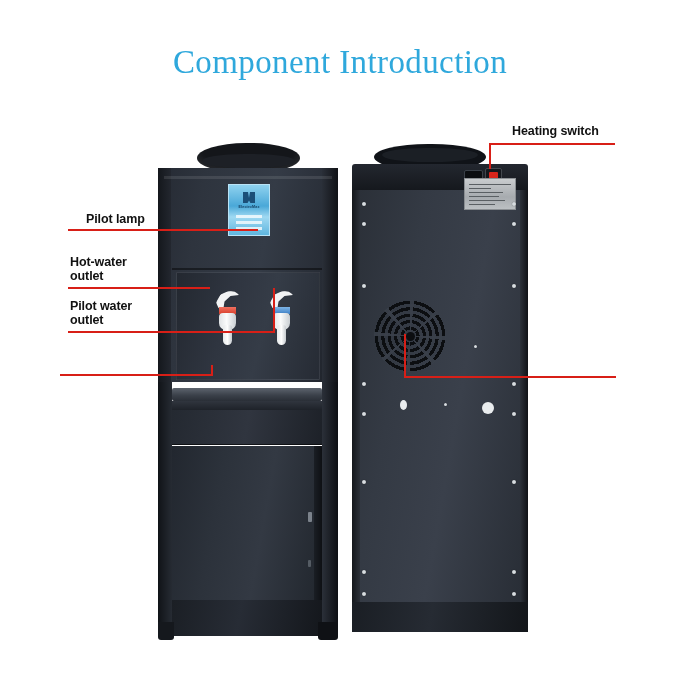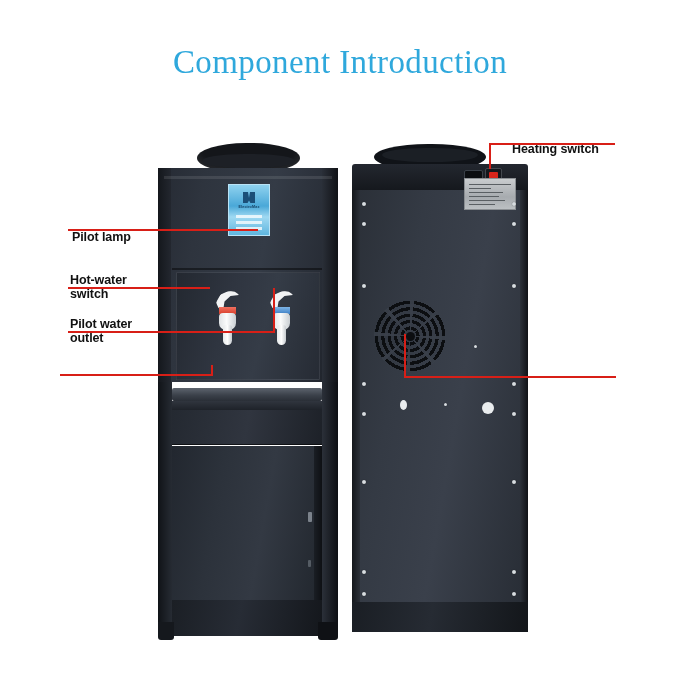--- a/index.html
+++ b/index.html
@@ -26,21 +26,20 @@
 
   
   .label{
     position:absolute;
     font-size:12.5px;
     font-weight:bold;
     color:#111111;
     line-height:14px;
     letter-spacing:-.1px;
     white-space:pre-line;
-    margin-top:18px;
   }
   .label.right{text-align:left;}
 
   
   .lead-h{position:absolute;height:2px;background:#d81f17;}
   .lead-v{position:absolute;width:2px;background:#d81f17;}
 
   
   .unit-front{position:absolute;left:158px;top:160px;width:180px;height:482px;}
 
@@ -309,25 +308,25 @@
     <div class="screw" style="left:160px;top:442px;"></div>
 
     <div class="screw" style="left:122px;top:195px;width:3px;height:3px;"></div>
     <div class="screw" style="left:92px;top:253px;width:3px;height:3px;"></div>
     <div class="hole" style="left:48px;top:250px;width:7px;height:10px;"></div>
     <div class="hole" style="left:130px;top:252px;width:12px;height:12px;"></div>
 
     <div class="b-plinth"></div>
   </div>
 
-  <div class="label" style="left:72px;top:212px;">Pilot lamp</div>
+  <div class="label" style="left:86px;top:212px;">Pilot lamp</div>
   <div class="lead-h" style="left:68px;top:229px;width:190px;"></div>
 
   <div class="label" style="left:70px;top:255px;">Hot-water
-switch</div>
+outlet</div>
   <div class="lead-h" style="left:68px;top:287px;width:142px;"></div>
 
   <div class="label" style="left:70px;top:299px;">Pilot water
 outlet</div>
   <div class="lead-h" style="left:68px;top:331px;width:207px;"></div>
   <div class="lead-v" style="left:273px;top:288px;height:45px;"></div>
 
   <div class="lead-h" style="left:60px;top:374px;width:153px;"></div>
   <div class="lead-v" style="left:211px;top:365px;height:11px;"></div>
 

